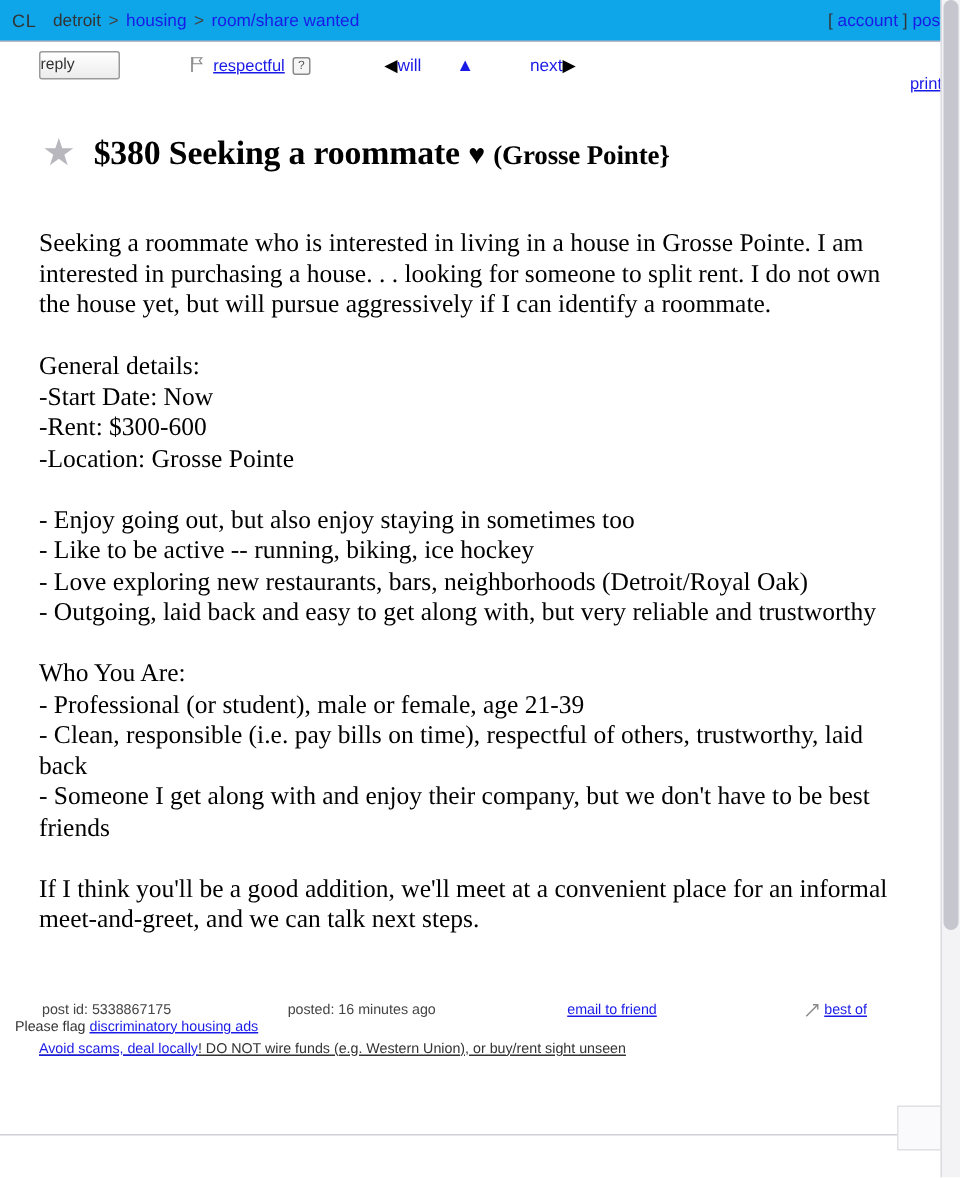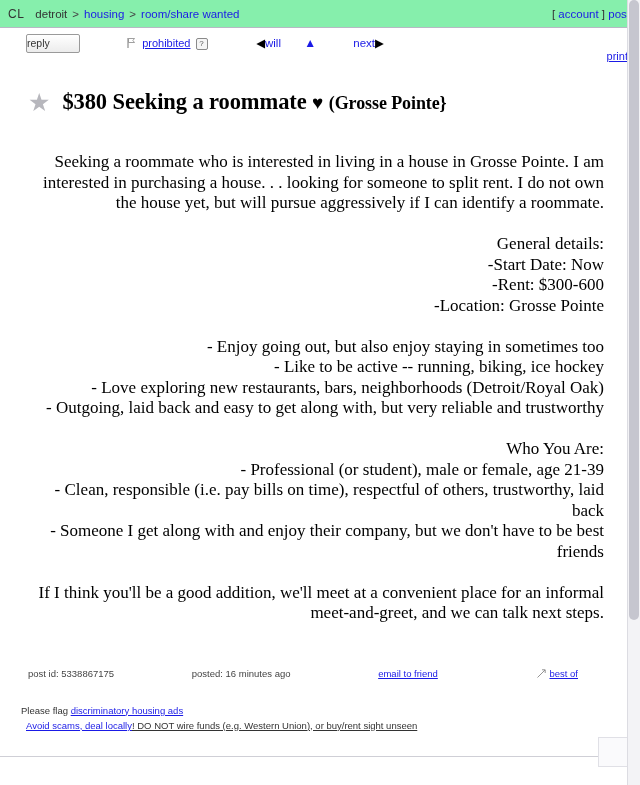--- a/index.html
+++ b/index.html
@@ -12,21 +12,21 @@
     background: #ffffff;
     font-family: "Liberation Serif", serif;
     color: #000000;
     overflow: hidden;
     position: relative;
   }
 
   
   .topbar {
     height: 28px;
-    background: #86efac;
+    background: #0ea5e9;
     border-bottom: 1px solid #b8b8c4;
     display: flex;
     align-items: center;
     padding: 0 8px;
     font-family: "Liberation Sans", sans-serif;
     font-size: 11.5px;
     box-sizing: border-box;
   }
   .cl-logo {
     font-family: "Liberation Sans", sans-serif;
@@ -179,21 +179,20 @@
   }
 
   .body-text {
     font-family: "Liberation Serif", serif;
     font-size: 17px;
     line-height: 20.5px;
     color: #000;
     margin-top: 22px;
     white-space: pre-wrap;
     padding-right: 10px;
-    text-align: right;
   }
 
   
   .meta {
     margin-top: 44px;
     padding-left: 2px;
     font-family: "Liberation Sans", sans-serif;
     font-size: 9.5px;
     color: #444;
     display: flex;
@@ -212,22 +211,21 @@
     align-items: center;
   }
   .bestof-icon {
     display: inline-block;
     width: 9px;
     height: 9px;
     margin-right: 3px;
   }
 
   .flagline {
-    margin-top: 26px;
-    padding-left: 21px;
+    padding-left: 10px;
     font-family: "Liberation Sans", sans-serif;
     font-size: 9.5px;
     color: #333;
   }
   .flagline a {
     color: #1a1ae6;
     text-decoration: underline;
   }
   .scamline {
     margin-top: 4px;
@@ -299,21 +297,21 @@
 <div class="navrow">
   <span class="reply-btn">reply</span>
 
   <span class="prohibited-wrap">
     <span class="flag-icon">
       <svg width="9" height="10" viewBox="0 0 9 10">
           <path d="M1 0 v10" stroke="#777" stroke-width="1" fill="none"></path>
           <path d="M1.5 0.5 h6 l-1.6 2 1.6 2 h-6 z" fill="#ffffff" stroke="#888" stroke-width="0.8"></path>
         </svg>
     </span>
-    <a href="#" class="prohibited-link">prohibited</a>
+    <a href="#" class="prohibited-link">respectful</a>
     <span class="q-icon">?</span>
   </span>
 
   <span class="pager">
     <span>◀</span><a href="#" class="prevlink">will</a>
     <span class="updot">▲</span>
     <a href="#" class="nextlink">next</a><span>▶</span>
   </span>
 
   <a href="#" class="printlink">print</a>

